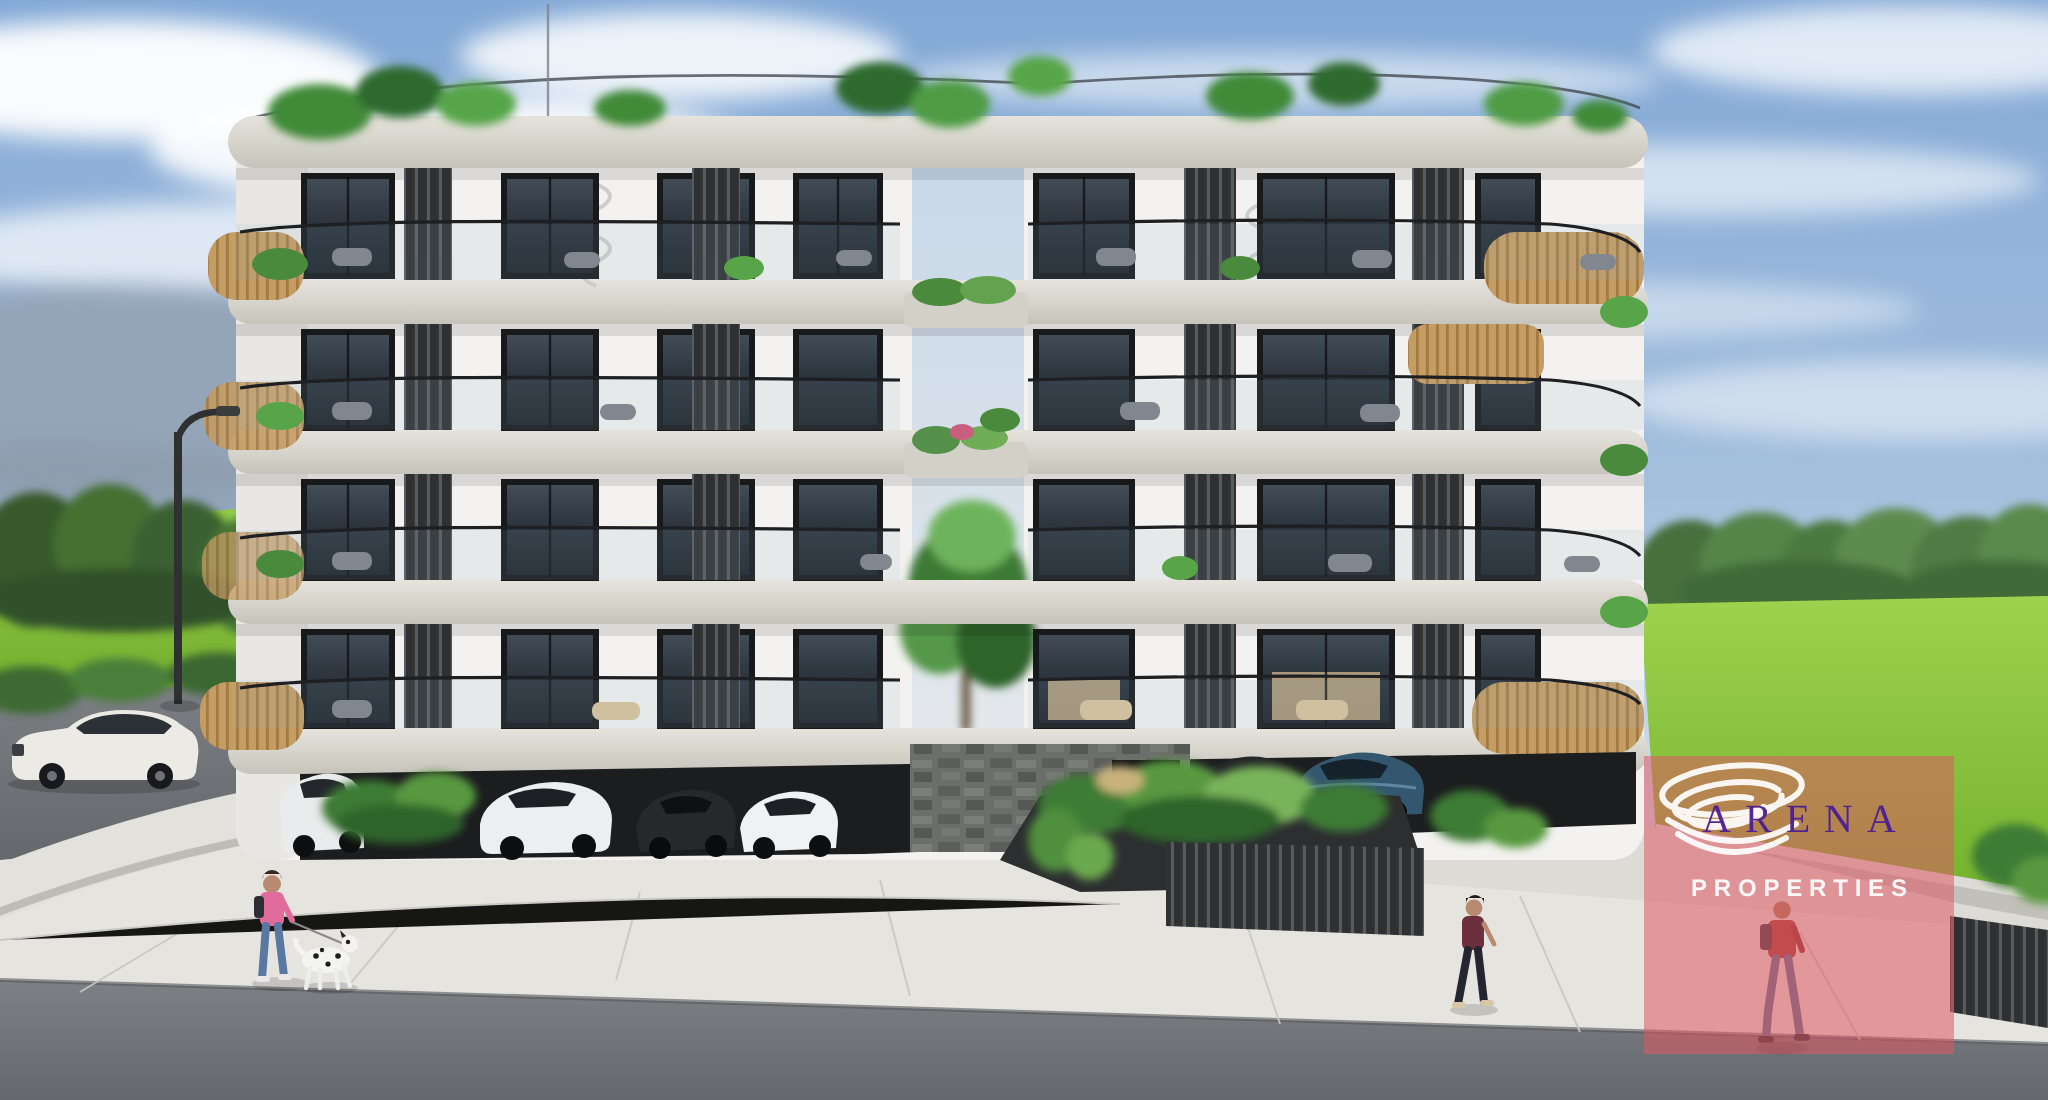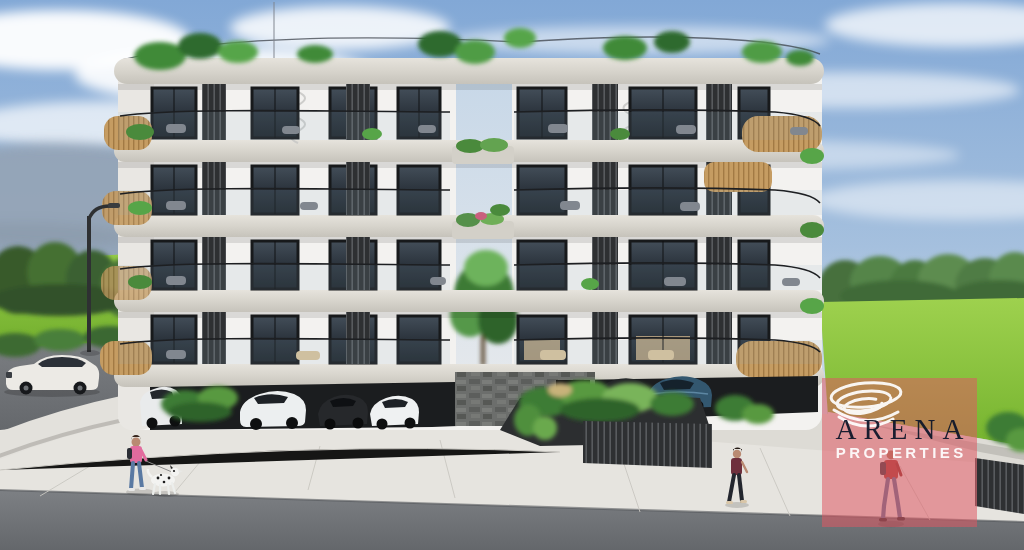--- a/index.html
+++ b/index.html
@@ -10,29 +10,29 @@
   .scene svg{position:absolute;left:0;top:0;}
   
   .watermark{
     position:absolute;left:822px;top:378px;width:155px;height:149px;
     background:rgba(222,88,99,0.55);
     display:flex;flex-direction:column;align-items:center;justify-content:flex-start;
     padding-top:14px;box-sizing:border-box;
   }
   .wm-icon{width:86px;height:54px;opacity:.92;}
   .wm-brand{
-    margin-top:23px;color:#0f172a;opacity:.95;
+    margin-top:4px;color:#4c1d95;opacity:.95;
     font-family:"Liberation Serif",serif;
-    font-size:29px;line-height:29px;letter-spacing:7px;text-indent:7px;
+    font-size:20px;line-height:29px;letter-spacing:7px;text-indent:7px;
     font-weight:400;white-space:nowrap;
   }
   .wm-sub{
-    margin-top:0;color:#fff;opacity:.92;
+    margin-top:12px;color:#fff;opacity:.92;
     font-family:"Liberation Sans",sans-serif;
-    font-size:15px;letter-spacing:3.4px;text-indent:3.4px;font-weight:700;
+    font-size:12px;letter-spacing:3.4px;text-indent:3.4px;font-weight:700;
     white-space:nowrap;
   }
 </style>
 </head>
 <body>
 
 <div class="scene">
 <svg width="1024" height="550" viewBox="0 0 1024 550">
   <defs>
     <linearGradient id="skyG" x1="0" y1="0" x2="0" y2="1">

